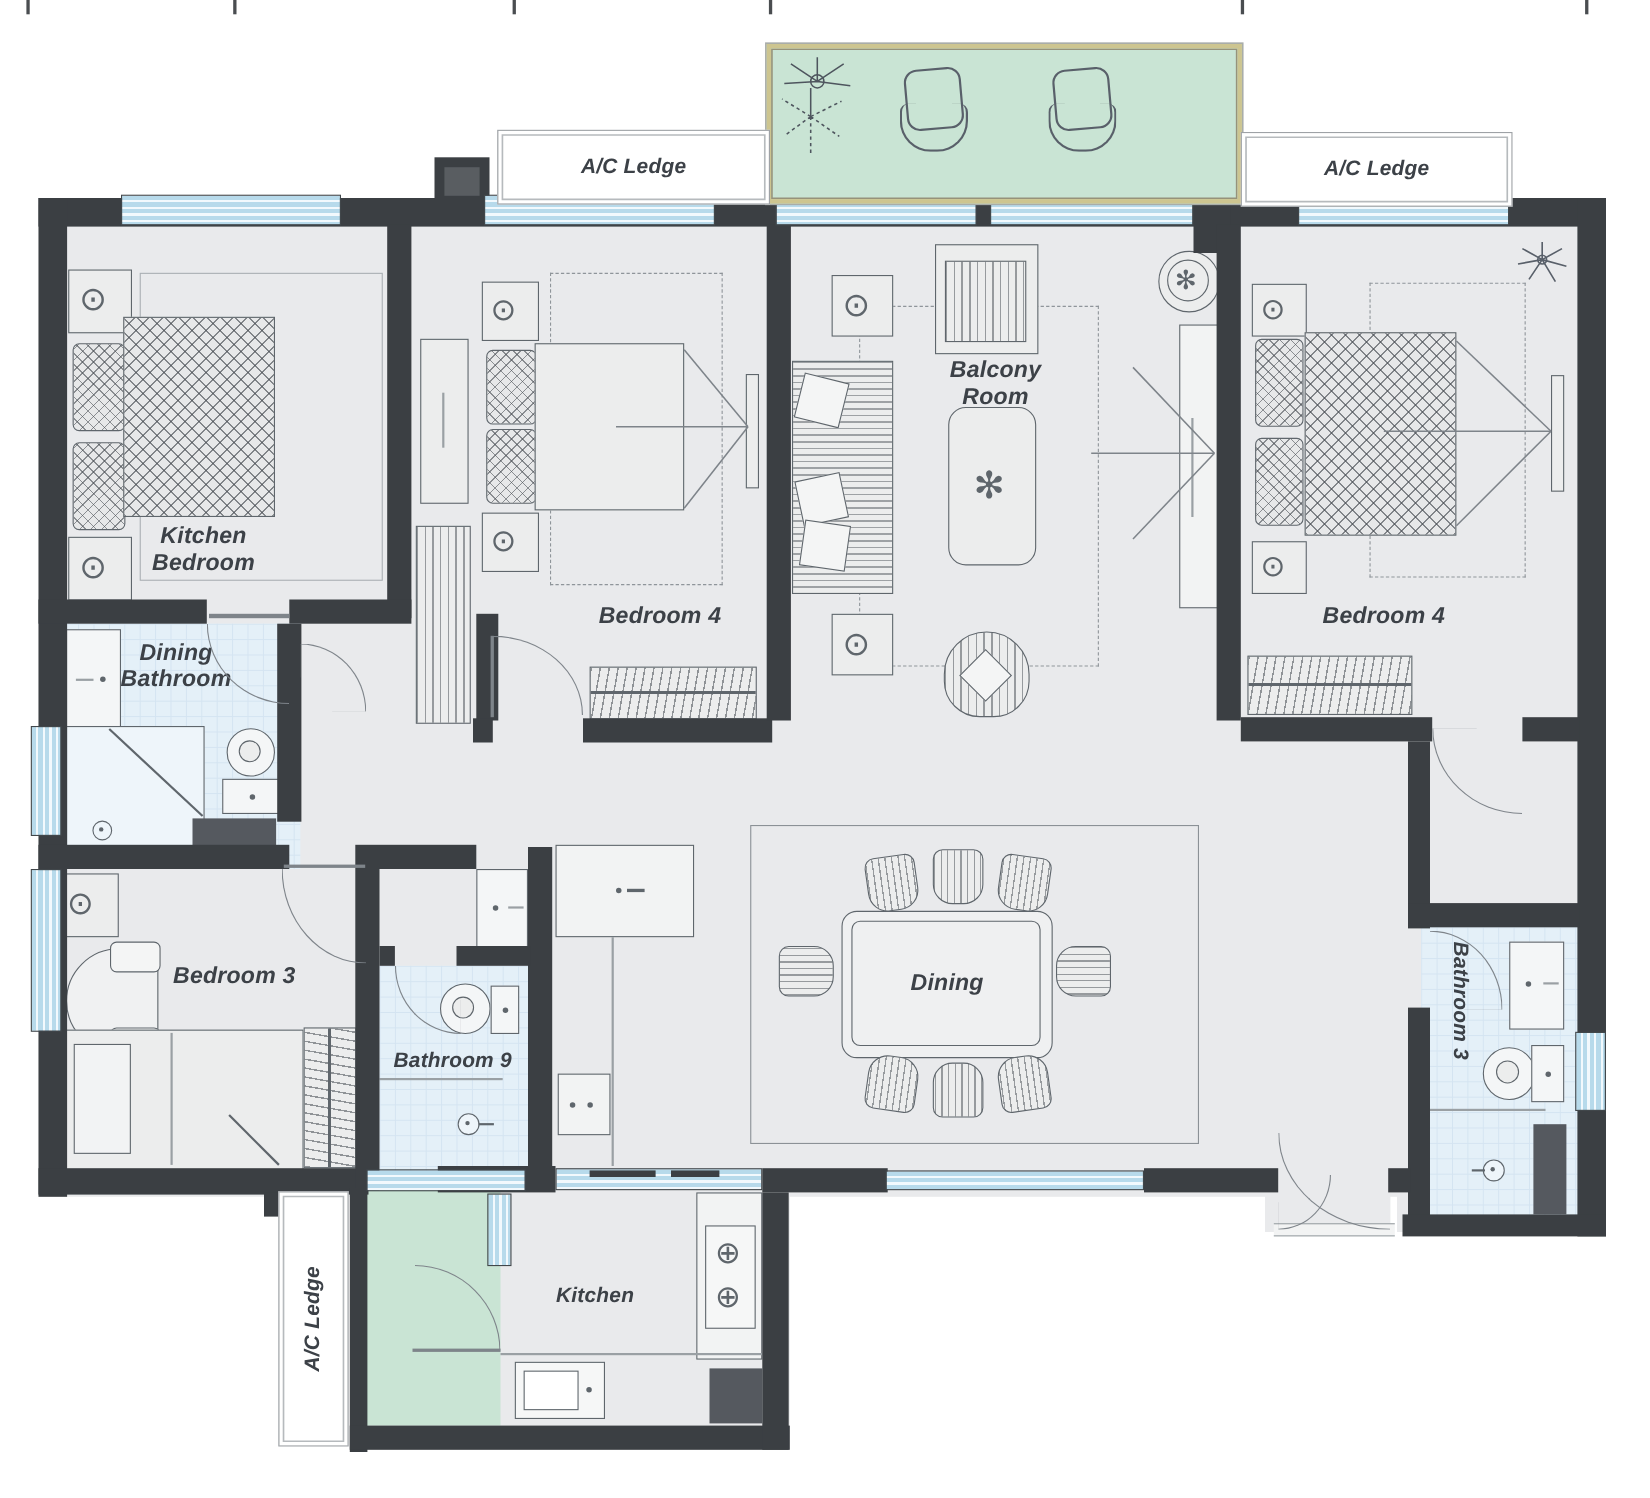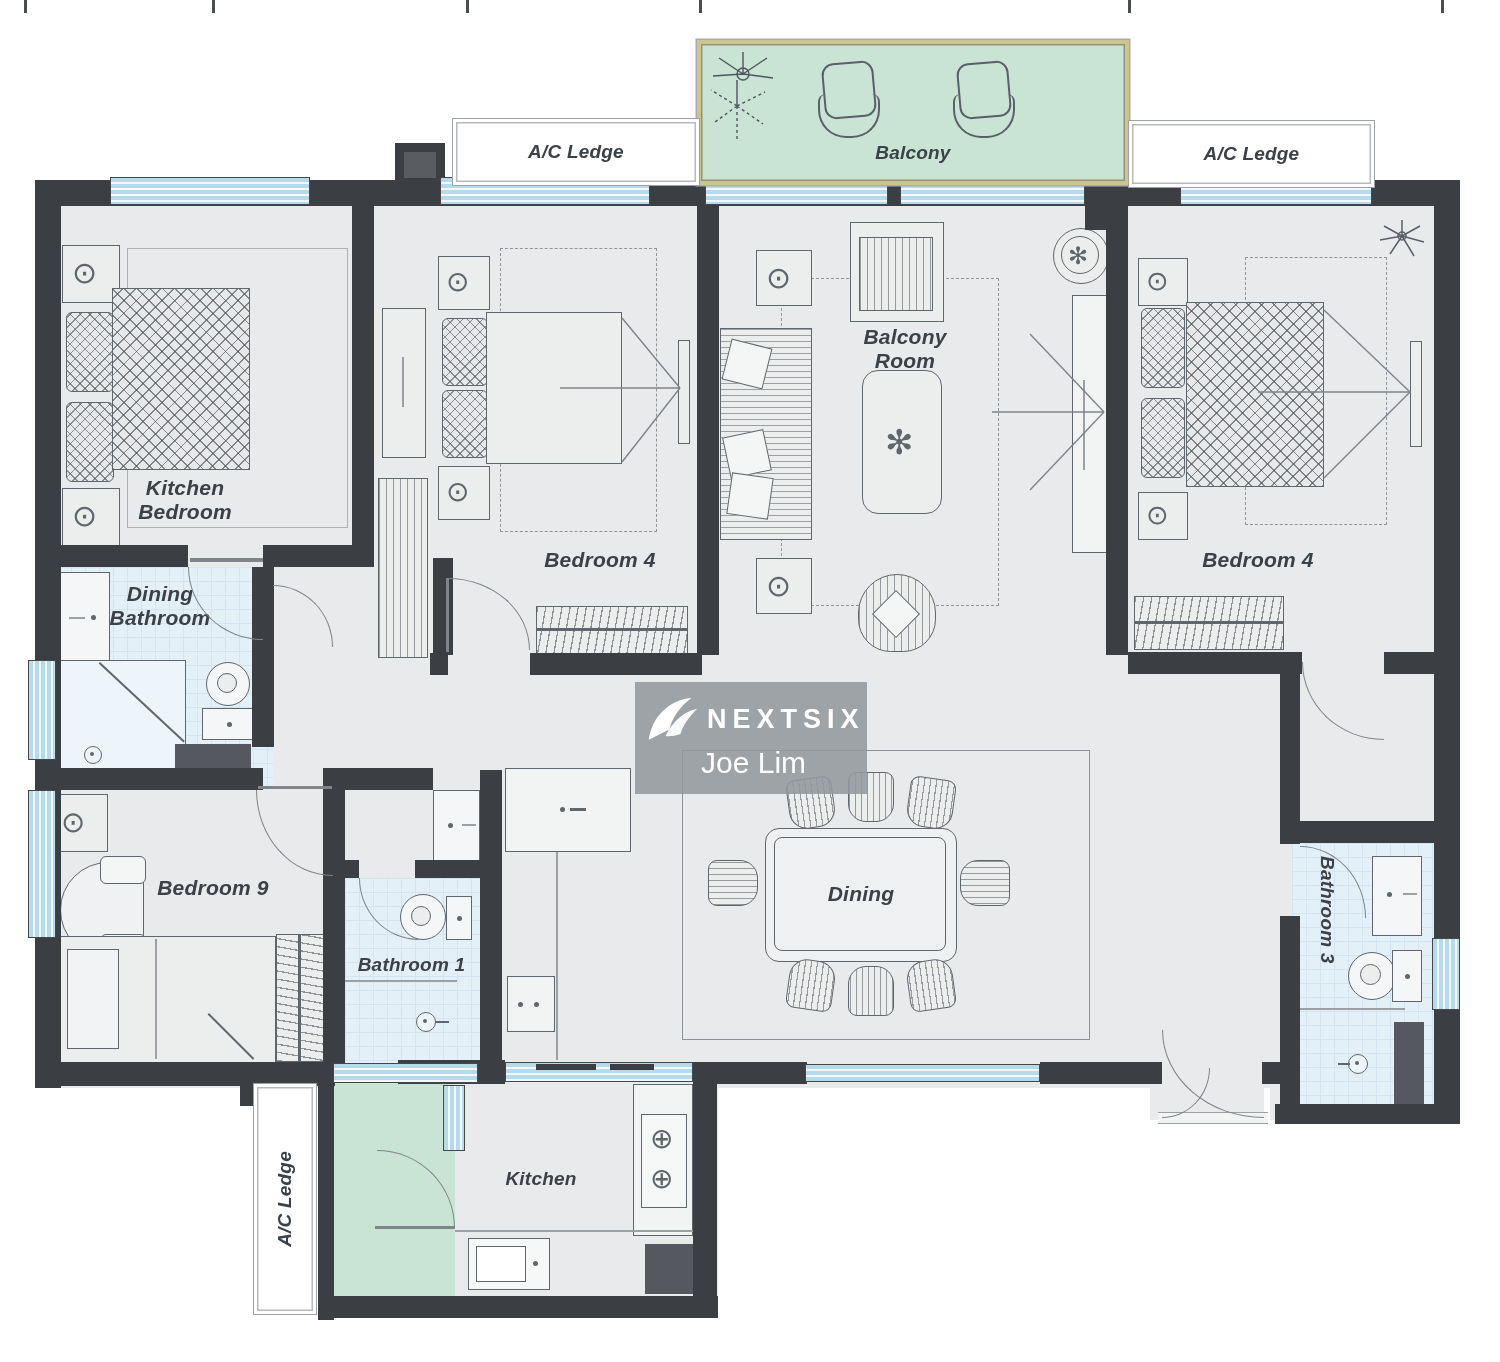--- a/index.html
+++ b/index.html
@@ -200,38 +200,38 @@
     </div>
   <div class="furn" style="left:60px;top:862px;width:84px;height:96px;border-radius:48px 14px 14px 48px;background:#f0f1f2"></div>
   <div class="furn" style="left:100px;top:856px;width:46px;height:28px;border-radius:6px;background:#f4f5f5"></div>
   <div class="furn" style="left:100px;top:934px;width:46px;height:28px;border-radius:6px;background:#f4f5f5"></div>
   <div class="furn" style="left:58px;top:936px;width:218px;height:128px">
     <span class="furn" style="left:8px;top:12px;width:52px;height:100px;background:#f2f3f4"></span>
     <span class="thinline" style="left:96px;top:2px;width:2px;height:120px"></span>
     <span class="thinline" style="left:150px;top:76px;width:64px;height:2px;transform:rotate(45deg);transform-origin:left top;background:#5f666c"></span>
   </div>
   <div class="furn wrobe-v" style="left:276px;top:934px;width:48px;height:128px"></div>
-  <div class="rlabel" style="left:148px;top:876px;width:130px">Bedroom 9</div>
+  <div class="rlabel" style="left:148px;top:876px;width:130px">Bedroom 3</div>
 
   <div class="furn" style="left:433px;top:790px;width:47px;height:78px;background:#f4f6f7">
     <span class="dot" style="left:14px;top:32px"></span>
     <span class="thinline" style="left:28px;top:33px;width:14px;height:2px"></span>
     </div>
   <div class="circle" style="left:400px;top:894px;width:46px;height:46px;background:#f4f6f7">
     <span class="circle" style="left:10px;top:11px;width:20px;height:20px"></span>
     </div>
   <div class="furn" style="left:446px;top:896px;width:26px;height:44px;background:#f4f6f7">
     <span class="dot" style="left:10px;top:19px"></span>
     </div>
   <div class="thinline" style="left:345px;top:980px;width:112px;height:2px"></div>
   <div class="circle" style="left:416px;top:1012px;width:20px;height:20px;background:#eef5fa">
     <span class="dot" style="left:6px;top:6px;width:4px;height:4px"></span>
     </div>
   <div class="thinline" style="left:435px;top:1021px;width:14px;height:2px;background:#5f666c"></div>
-  <div class="rlabel small" style="left:343px;top:954px;width:137px">Bathroom 1</div>
+  <div class="rlabel small" style="left:343px;top:954px;width:137px">Bathroom 9</div>
   <div class="furn" style="left:505px;top:768px;width:126px;height:84px;background:#f2f3f3">
     <span class="dot" style="left:54px;top:38px"></span>
     <span class="thinline" style="left:64px;top:39px;width:16px;height:3px;background:#5f666c"></span>
     </div>
   <div class="furn" style="left:507px;top:976px;width:48px;height:56px;background:#f2f3f3">
     <span class="dot" style="left:10px;top:25px"></span>
       <span class="dot" style="left:26px;top:25px"></span>
     </div>
   <div class="thinline" style="left:556px;top:852px;width:2px;height:208px"></div>
 
@@ -373,34 +373,25 @@
       </g>
       </svg>
     <div class="bchair" style="left:115px;top:18px">
       <span class="bchair-back"></span>
         <span class="bchair-seat"></span>
       </div>
     <div class="bchair" style="left:250px;top:18px">
       <span class="bchair-back"></span>
         <span class="bchair-seat"></span>
       </div>
-    <div class="rlabel small" style="left:0;right:0;top:98px">Balcony</div>
   </div>
   <div class="ledge" style="left:452px;top:118px;width:248px;height:68px">
     <span class="rlabel small" style="position:static">A/C Ledge</span>
   </div>
   <div class="ledge" style="left:1128px;top:120px;width:247px;height:68px">
     <span class="rlabel small" style="position:static">A/C Ledge</span>
   </div>
   <div class="ledge" style="left:253px;top:1083px;width:64px;height:232px">
     <span class="rlabel small rot-ccw" style="position:static;white-space:nowrap">A/C Ledge</span>
   </div>
 
-  <div class="wm" style="left:635px;top:682px;width:232px;height:112px">
-    <svg class="abs" style="left:10px;top:10px" width="56" height="58" viewBox="0 0 60 60">
-      <path d="M4 50 C8 24 26 8 50 5 C37 15 30 25 26 39 C18 43 10 47 4 50 Z" fill="#ffffff"></path>
-      <path d="M22 46 C30 30 42 20 56 17 C47 26 41 34 38 44 C32 46 26 47 22 46 Z" fill="#ffffff" opacity=".95"></path>
-    </svg>
-    <span class="wm-brand" style="left:72px;top:22px">NEXTSIX</span>
-    <span class="wm-agent" style="left:66px;top:64px">Joe Lim</span>
-  </div>
 
 </div>
 
 </body></html>

